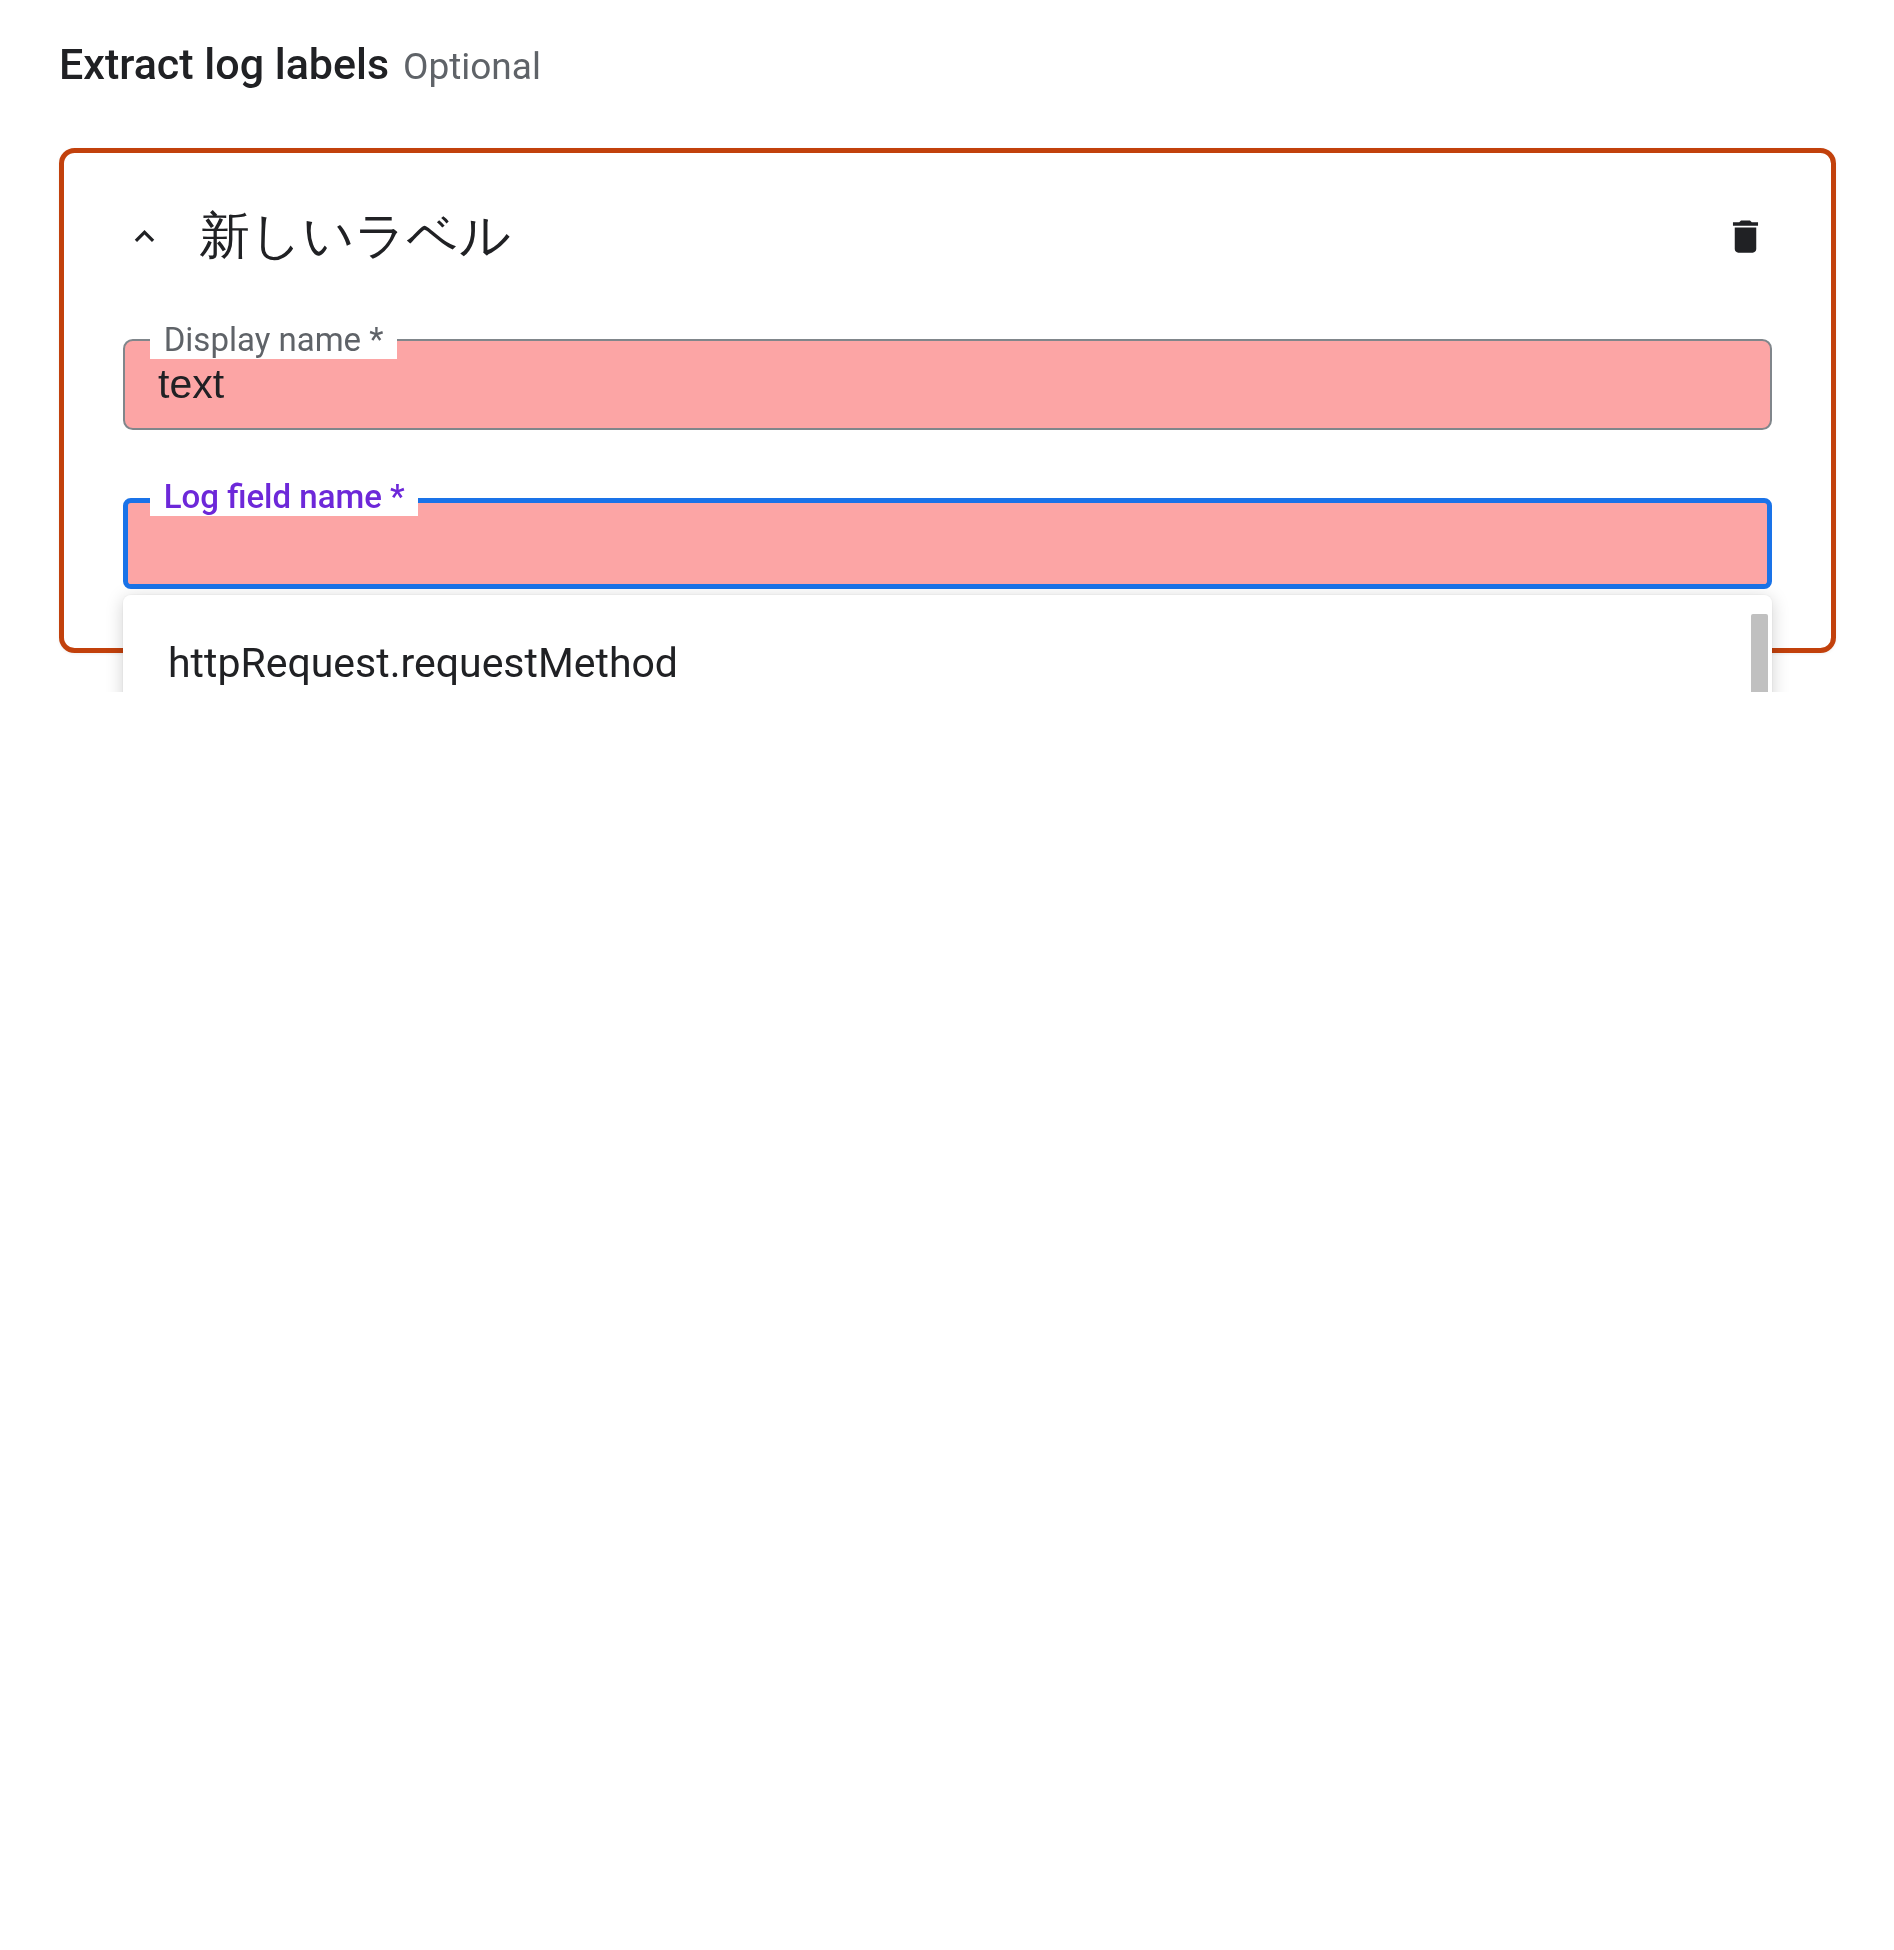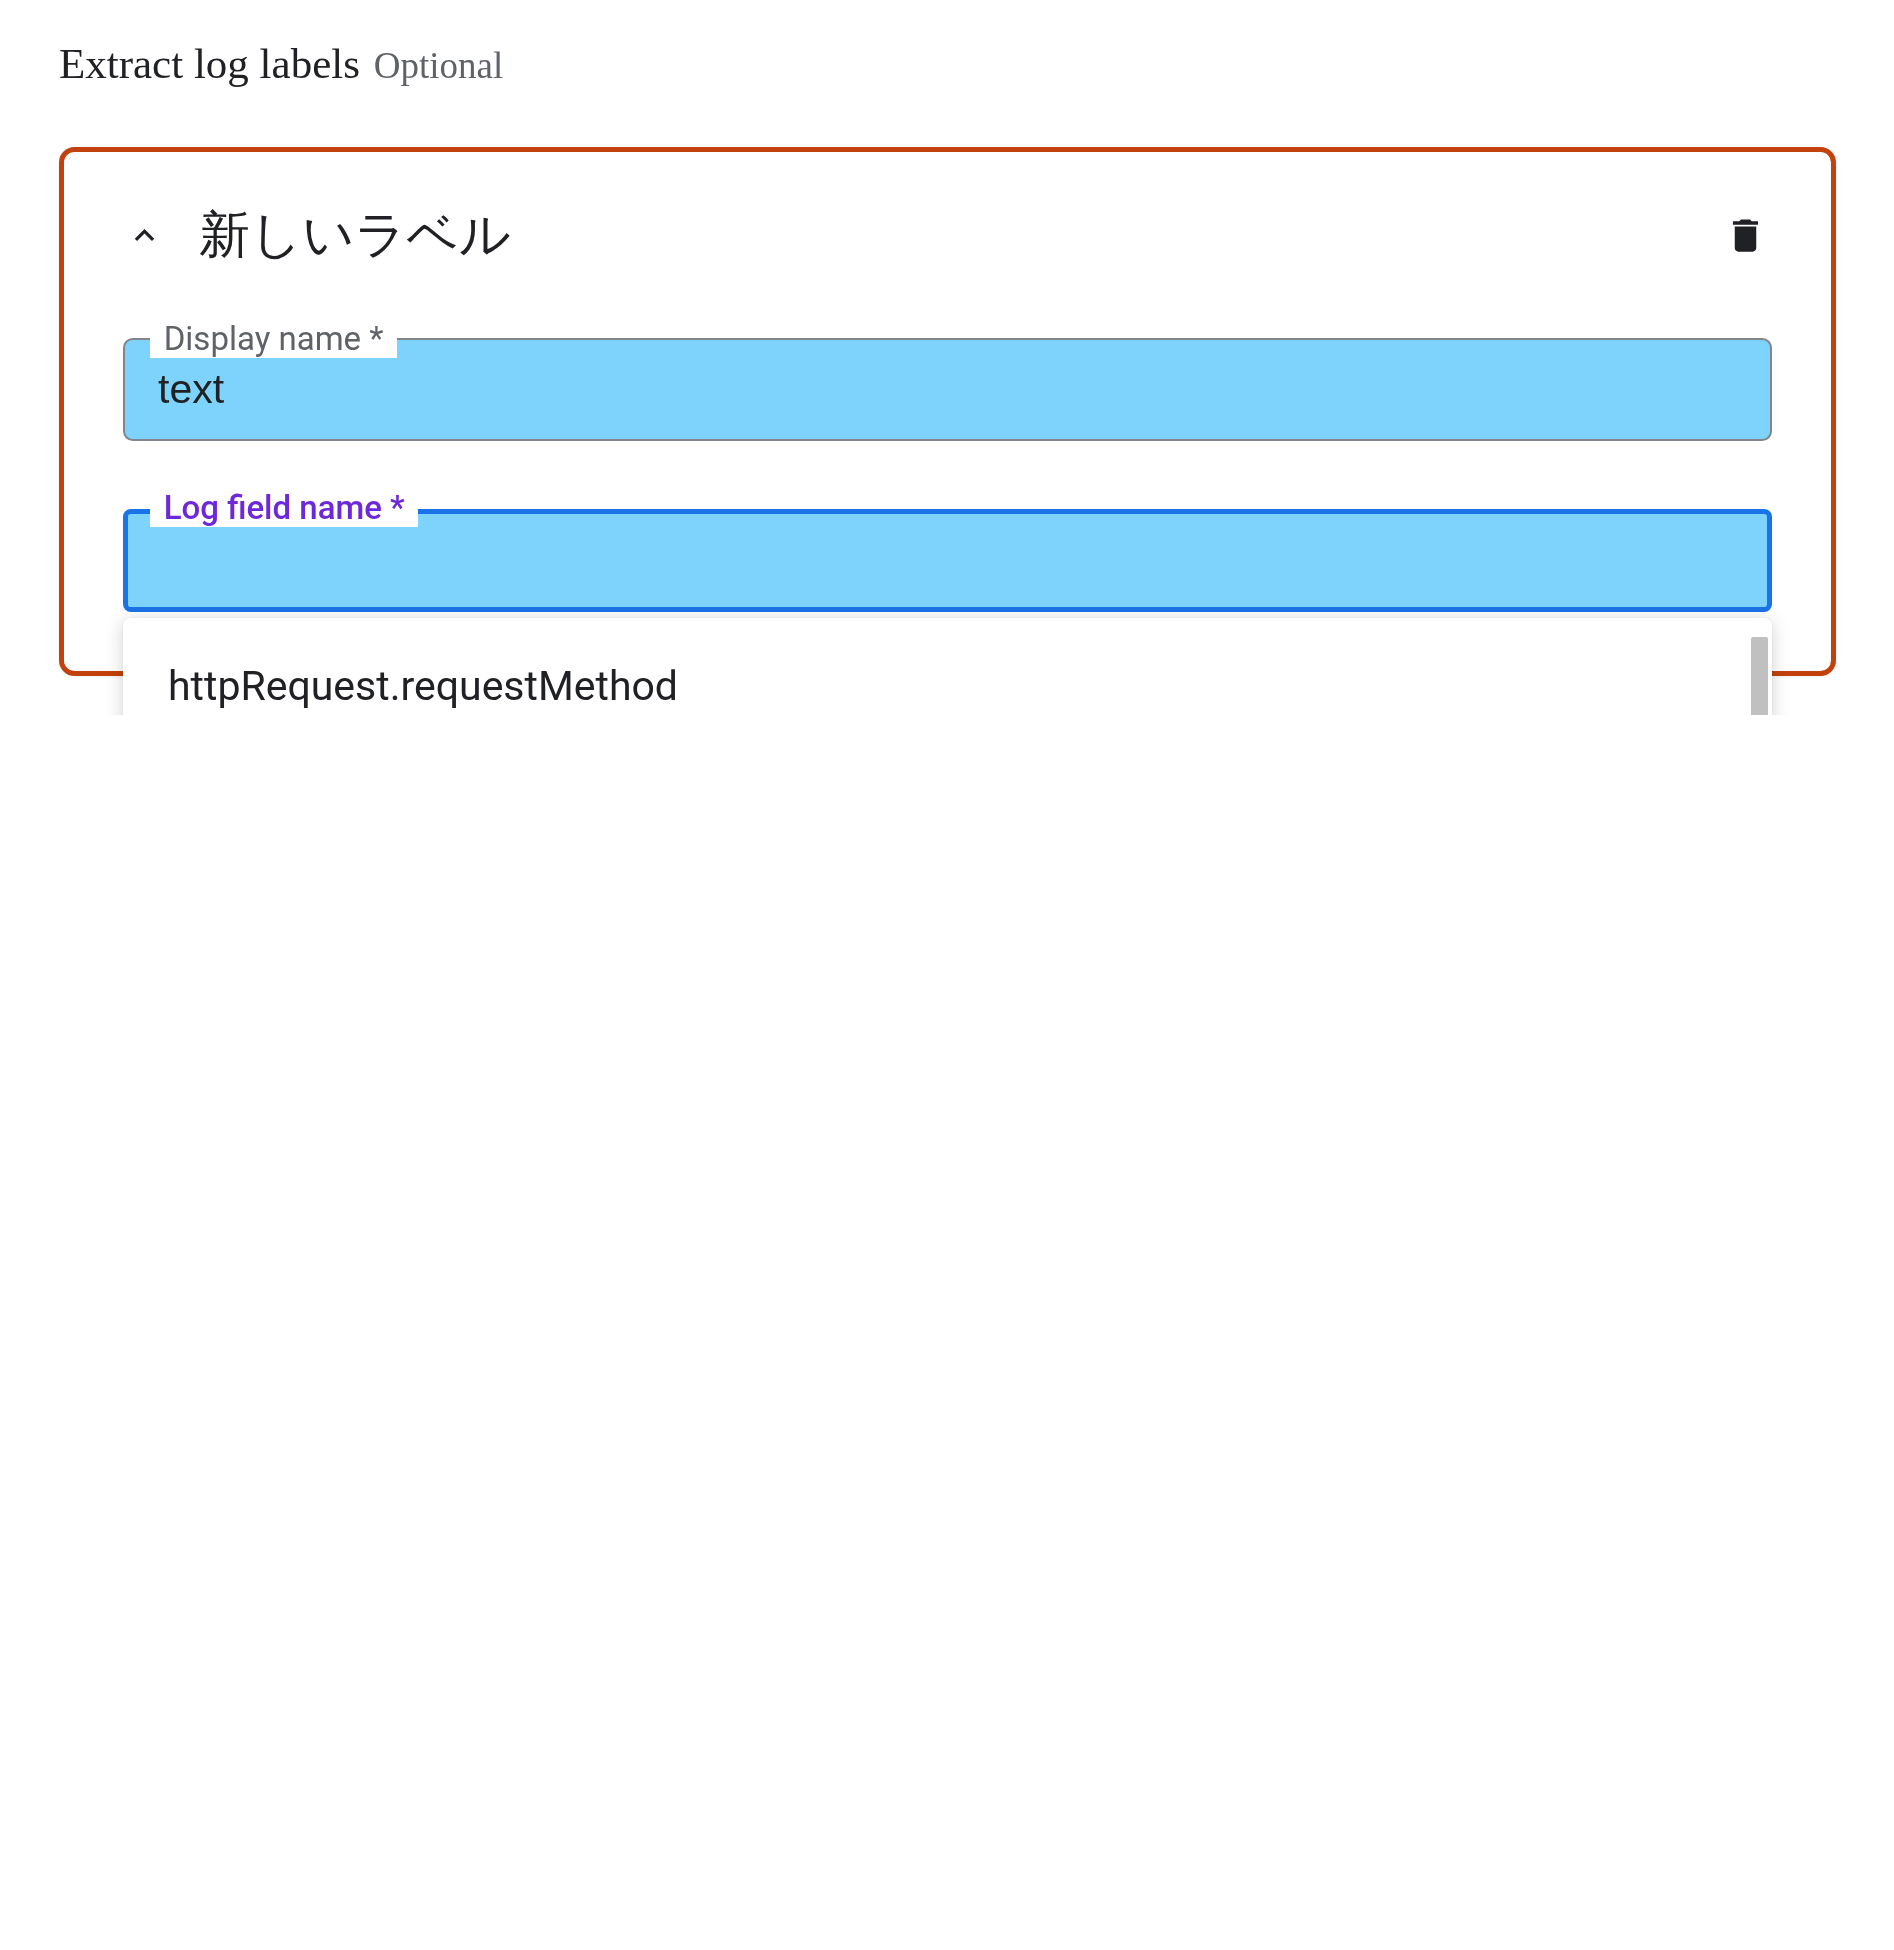--- a/index.html
+++ b/index.html
@@ -8,21 +8,20 @@
       padding: 0;
     }
     body {
       font-family: 'Google Sans', Roboto, Arial, sans-serif;
       background: #ffffff;
       padding: 39px 59px;
       width: 1895px;
     }
     .section-header {
       margin-bottom: 6px;
-      font-family: Liberation Serif, serif;
     }
     .section-title {
       font-size: 43px;
       font-weight: 500;
       color: #202124;
       display: inline;
     }
     .section-optional {
       font-size: 37px;
       font-weight: 400;
@@ -95,28 +94,28 @@
       top: -19.5px;
       left: 27px;
       background: #ffffff;
       padding: 0 13.7px;
       font-size: 33px;
       color: #5f6368;
       z-index: 1;
     }
     .field-input {
       width: 100%;
-      height: 103px;
+      height: 91px;
       border: 2px solid #80868b;
       border-radius: 9.8px;
       padding: 0 33px;
       font-size: 41px;
       color: #202124;
       outline: none;
-      background: #7dd3fc;
+      background: #fca5a5;
     }
     .form-field.focused .field-input {
       border: 5.9px solid #1a73e8;
       border-radius: 7.8px;
     }
     .form-field.focused .field-label {
       color: #6d28d9;
       font-weight: 500;
       top: -21.5px;
     }

